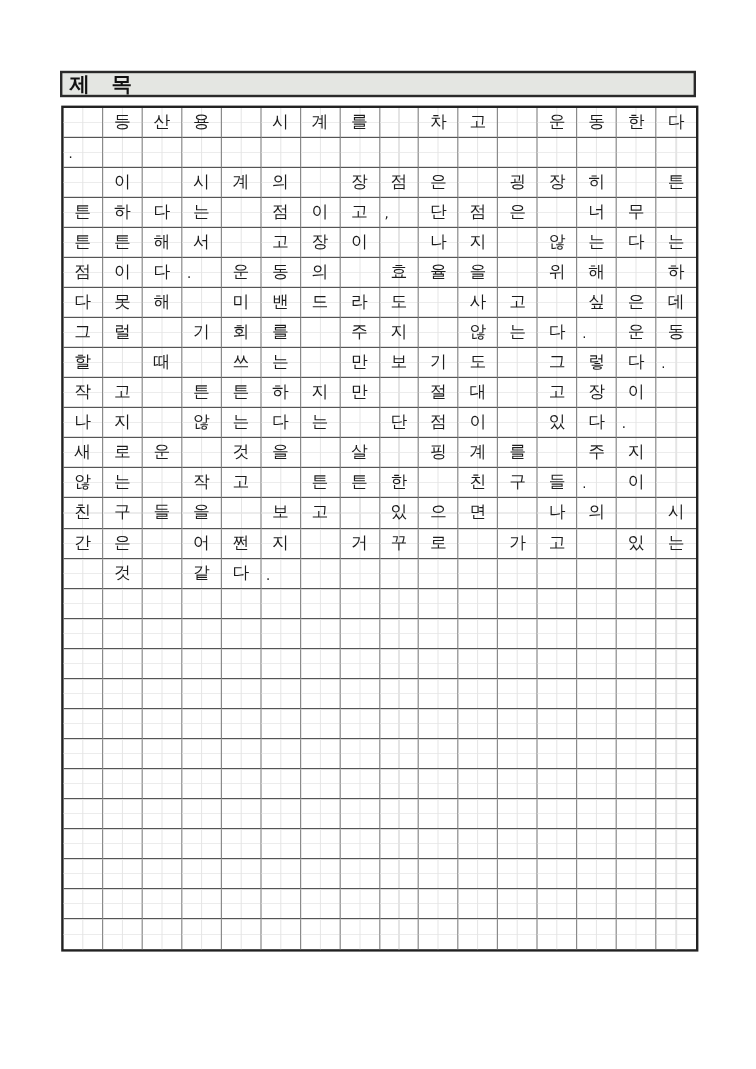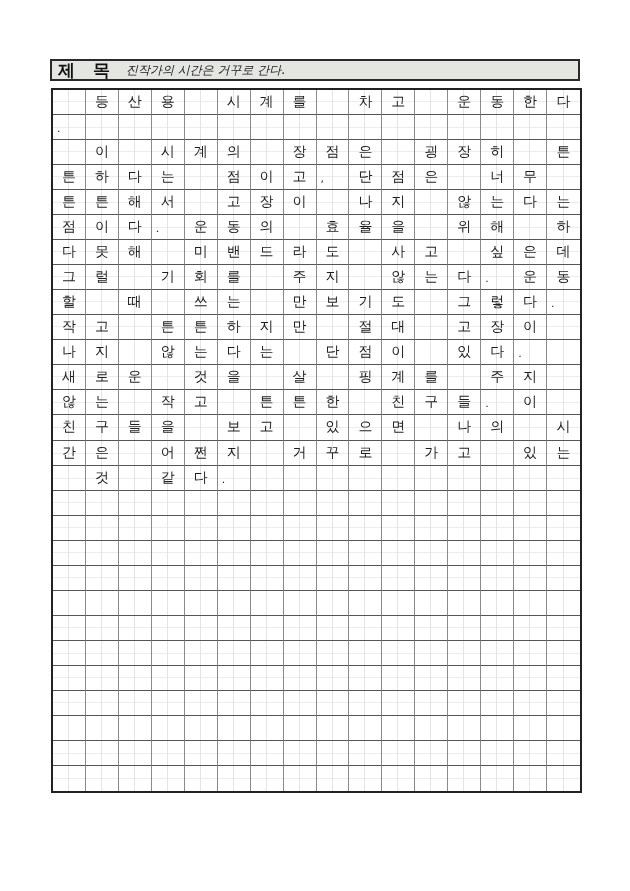--- a/index.html
+++ b/index.html
@@ -19,21 +19,21 @@
     display: flex; align-items: center;
     box-sizing: border-box;
   }
   .title-label {
     font-family: "DejaVu Sans", sans-serif;
     font-weight: bold;
     font-size: 17px;
     color: #111;
     letter-spacing: 6px;
     margin-left: 6px;
-    margin-right: 10px;
+    margin-right: 20px;
   }
   .title-text {
     font-family: "DejaVu Serif", serif;
     font-style: italic;
     font-size: 12px;
     color: #1a1a1a;
   }
   .grid {
     position: absolute;
     left: 51px; top: 88px;
@@ -60,21 +60,20 @@
   }
   .cell:nth-child(16n) { border-right: none; }
   .cell.last-row { border-bottom: none; }
   .cell.punct { justify-content: flex-start; align-items: flex-end; padding-left: 4px; padding-bottom: 4px; font-size: 11px; }
 </style>
 </head>
 <body>
 
 <div class="title-box">
   <span class="title-label">제 목</span>
-  <span class="title-text">진작가의 시간은 거꾸로 간다.</span>
 </div>
 
 <div class="grid" id="grid">
     <div class="cell"></div>
     <div class="cell">등</div>
     <div class="cell">산</div>
     <div class="cell">용</div>
     <div class="cell"></div>
     <div class="cell">시</div>
     <div class="cell">계</div>

